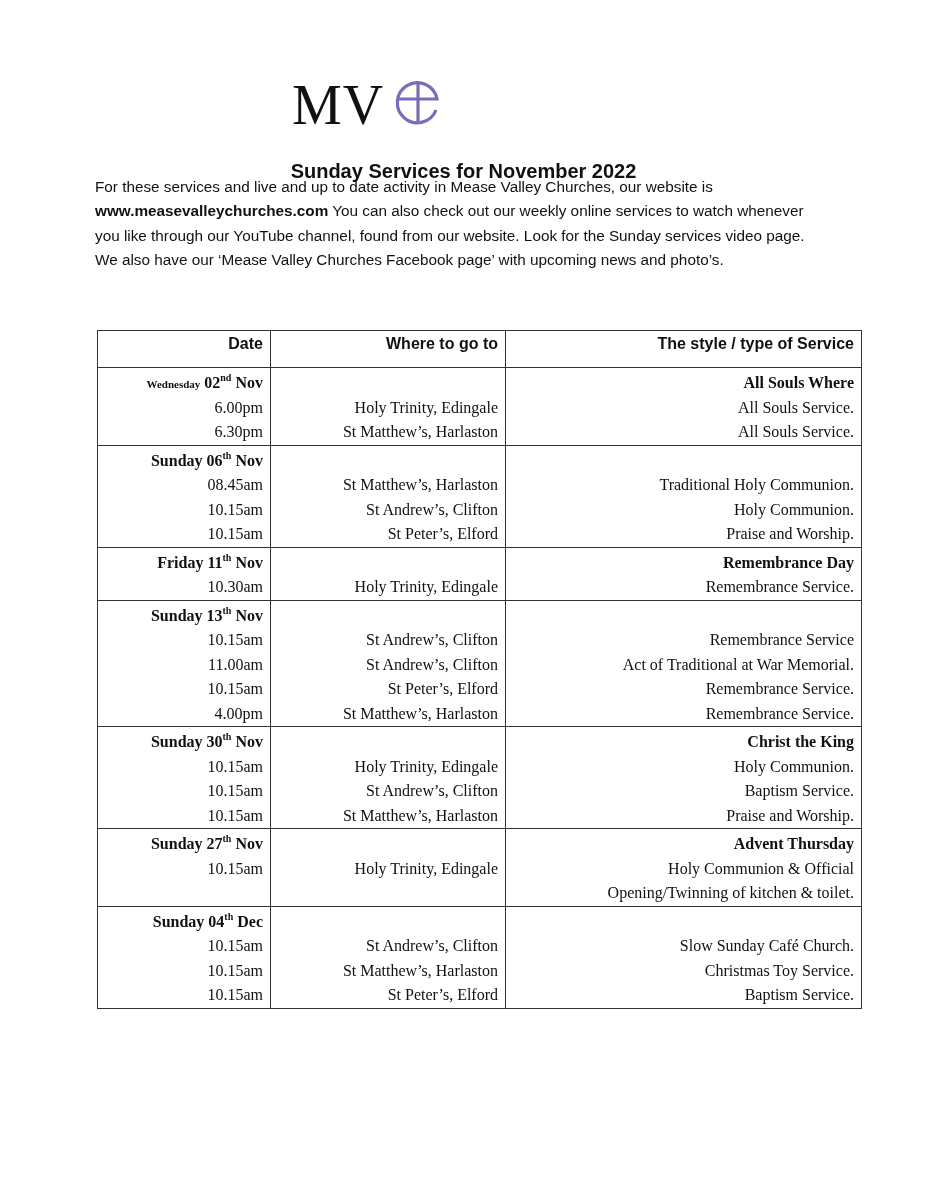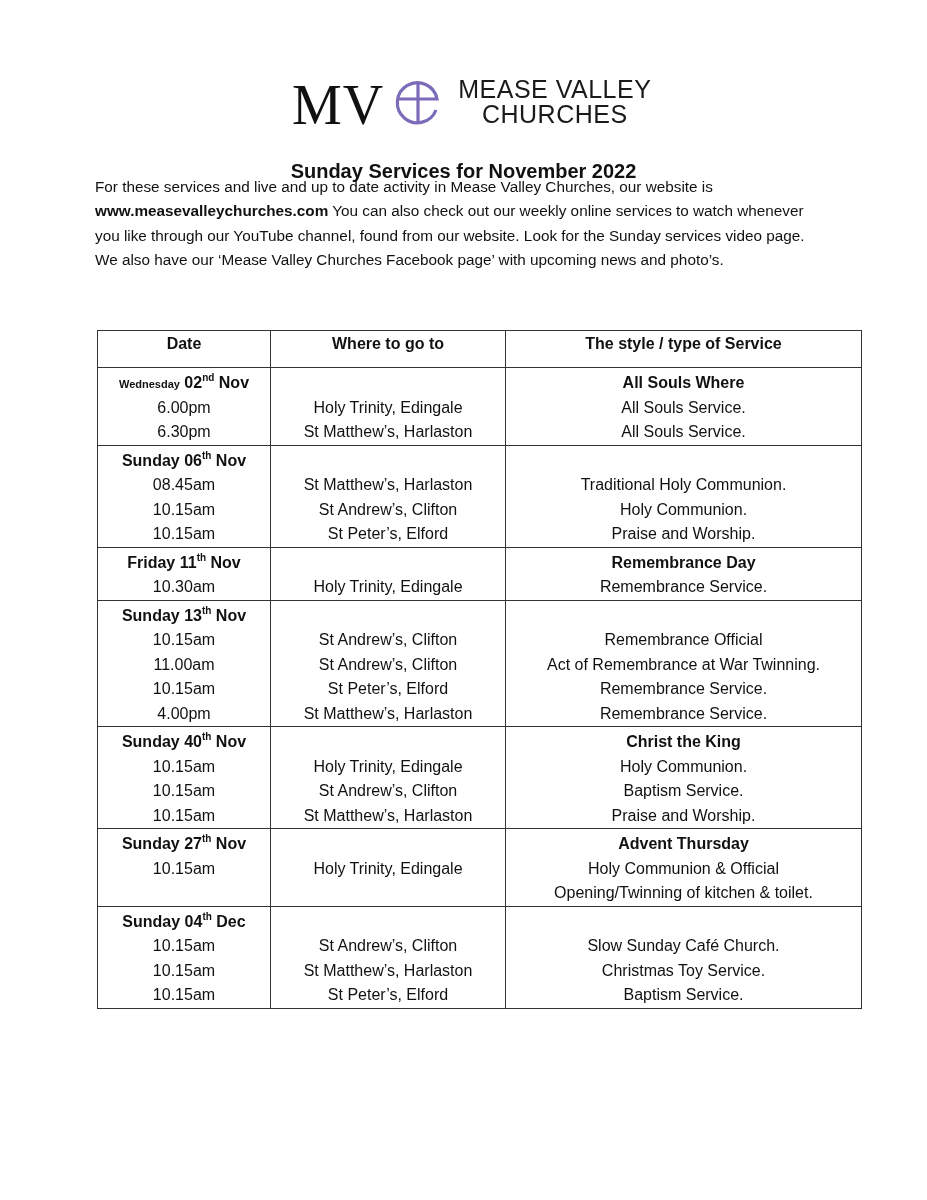--- a/index.html
+++ b/index.html
@@ -5,43 +5,39 @@
   html, body { margin:0; padding:0; background:#ffffff; }
   body { width:927px; height:1200px; position:relative; font-family:"Liberation Sans", sans-serif; color:#111; overflow:hidden; }
   .logo { position:absolute; left:292px; top:42px; height:64px; display:flex; align-items:flex-start;margin-top:35px; }
   .logo-mv { font-family:"Liberation Serif", serif; font-size:56px; letter-spacing:1px; color:#111; line-height:1; }
   .logo-icon { margin-left:8px; width:52px; height:52px; }
   .logo-text { margin-left:14px; font-family:"Liberation Sans", sans-serif; font-size:25px; line-height:25px; color:#1a1a1a; text-align:center; letter-spacing:0.5px; }
   .title { position:absolute; left:0; width:927px; top:128px; text-align:center; font-size:20px; font-weight:bold;margin-top:32px; }
   .intro { position:absolute; left:95px; top:175px; width:730px; font-size:15.3px; line-height:24.3px; }
   .intro b { font-weight:bold; }
   table.sched { position:absolute; left:97px; top:330px; width:765px; border-collapse:collapse; font-size:16px; }
-  table.sched td, table.sched th { border:1.5px solid #333; vertical-align:top; text-align:center; padding:3px 7px 0 7px; }
+  table.sched td, table.sched th { border:1.5px solid #333; vertical-align:top; text-align:right; padding:3px 7px 0 7px; }
   table.sched th { font-weight:bold; height:32px; padding-top:4px; }
   .c1 { width:158px; } .c2 { width:220px; }
   .line { height:24.5px; line-height:24.5px; white-space:nowrap; }
   .bold { font-weight:bold; }
   .daytop { font-weight:bold; }
   .daytop sup { font-size:10px; vertical-align:7px; line-height:0; }
   .weekday-small { font-size:11px; font-weight:bold; }
-  .cellpad { padding-bottom:10px; }
+  .cellpad { padding-bottom:10px;font-family:Liberation Serif, serif; }
 </style>
 </head>
 <body>
 
 <div class="logo">
   <span class="logo-mv">MV</span>
   <svg class="logo-icon" viewBox="0 0 52 52">
     <path d="M44 33 A20 20 0 1 1 45 22 L6 22" fill="none" stroke="#7b6bb8" stroke-width="3.2"></path>
     <line x1="26" y1="5" x2="26" y2="47" stroke="#7b6bb8" stroke-width="3.2"></line>
   </svg>
-  <div class="logo-text">
-    <div>MEASE VALLEY</div>
-    <div>CHURCHES</div>
-  </div>
 </div>
 
 <div class="title">Sunday Services for November 2022</div>
 
 <div class="intro"><span>For these services and live and up to date activity in Mease Valley Churches, our website is </span><b>www.measevalleychurches.com</b><span>  You can also check out our weekly online services to watch whenever you like through our YouTube channel, found from our website. Look for the Sunday services video page.  We also have our ‘Mease Valley Churches Facebook page’ with upcoming news and photo’s.</span></div>
 
 <table class="sched">
   <thead>
     <tr>
       <th class="c1">Date</th>
@@ -111,29 +107,29 @@
         </td>
         <td class="cellpad">
           <div class="line"></div>
           <div class="line">St Andrew’s, Clifton</div>
           <div class="line">St Andrew’s, Clifton</div>
           <div class="line">St Peter’s, Elford</div>
           <div class="line">St Matthew’s, Harlaston</div>
         </td>
         <td class="cellpad">
           <div class="line bold"></div>
-          <div class="line">Remembrance Official</div>
-          <div class="line">Act of Remembrance at War Twinning.</div>
+          <div class="line">Remembrance Service</div>
+          <div class="line">Act of Traditional at War Memorial.</div>
           <div class="line">Remembrance Service.</div>
           <div class="line">Remembrance Service.</div>
         </td>
       </tr>
       <tr>
         <td class="cellpad">
-          <div class="line daytop"><span>Sunday</span> <span>40</span><sup>th</sup> <span> Nov</span></div>
+          <div class="line daytop"><span>Sunday</span> <span>30</span><sup>th</sup> <span> Nov</span></div>
           <div class="line">10.15am</div>
           <div class="line">10.15am</div>
           <div class="line">10.15am</div>
         </td>
         <td class="cellpad">
           <div class="line"></div>
           <div class="line">Holy Trinity, Edingale</div>
           <div class="line">St Andrew’s, Clifton</div>
           <div class="line">St Matthew’s, Harlaston</div>
         </td>

